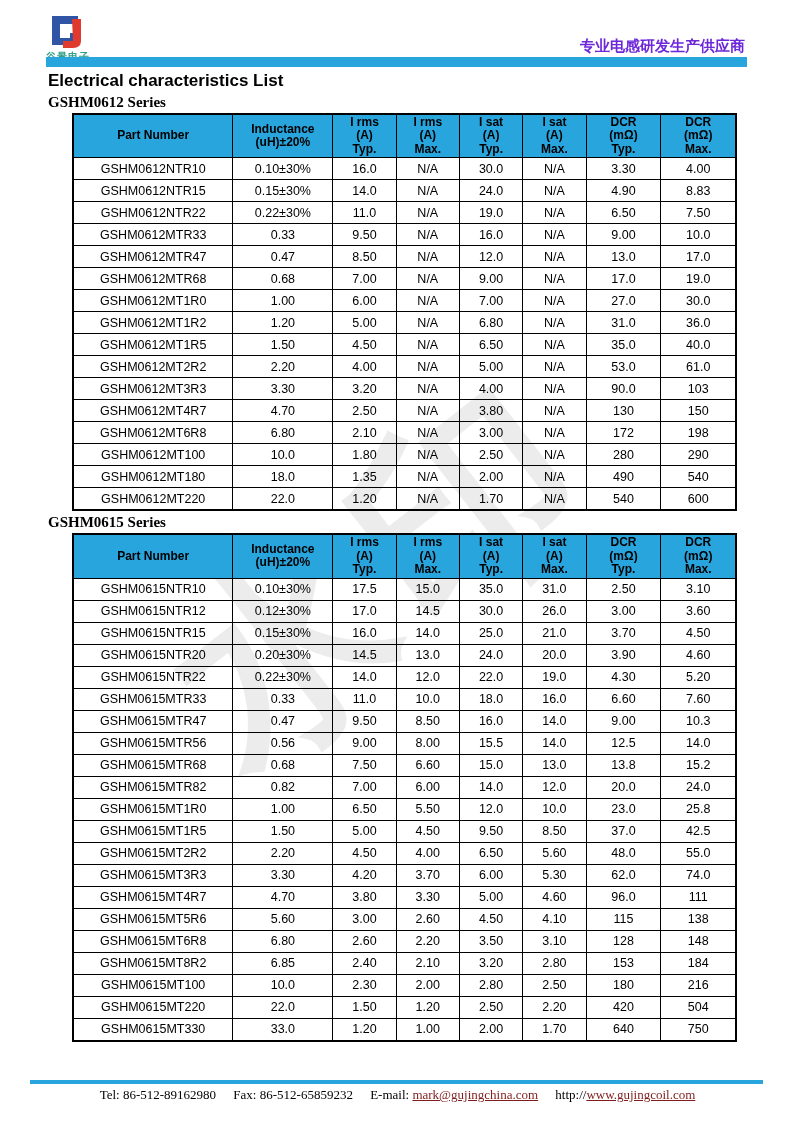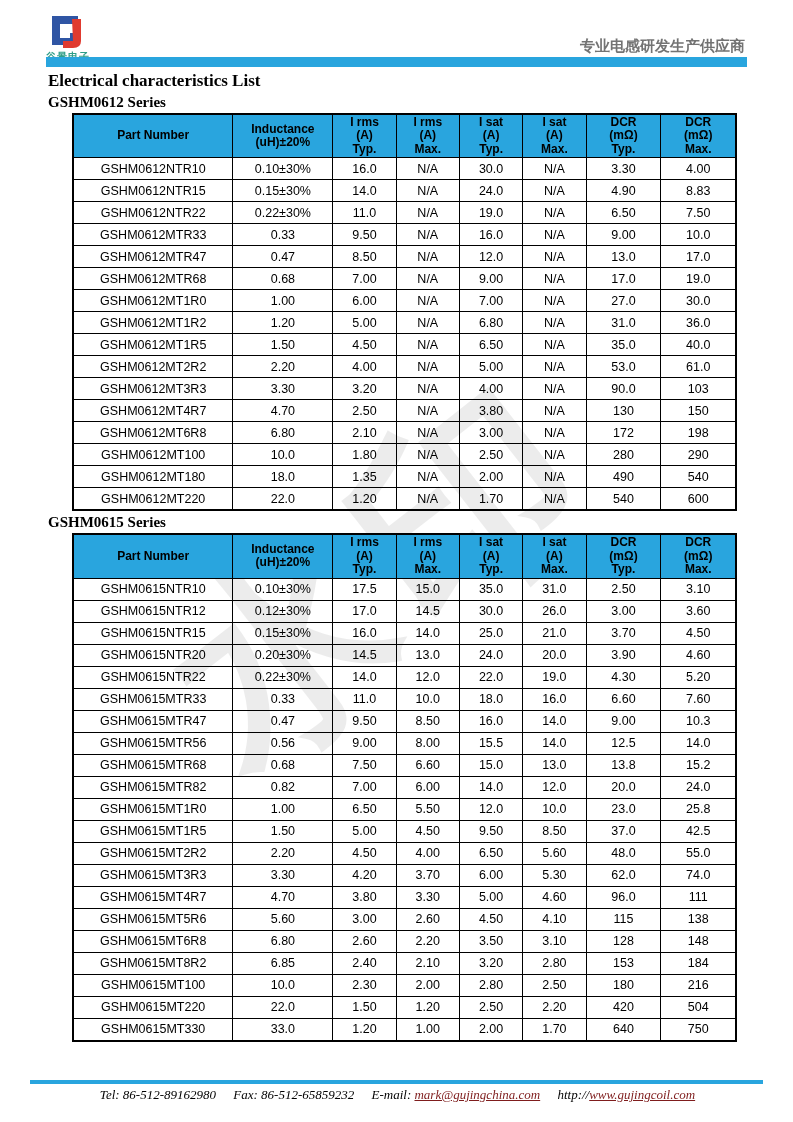--- a/index.html
+++ b/index.html
@@ -14,29 +14,29 @@
     transform:rotate(-38deg);transform-origin:center;
     pointer-events:none;white-space:nowrap;
   }
   .hdr-logo{position:absolute;left:48px;top:14px;width:44px;height:38px;}
   .logo-sub{
     position:absolute;left:46px;top:50px;width:60px;
     font-size:10px;font-weight:bold;color:#2f9e88;letter-spacing:1px;
   }
   .slogan{
     position:absolute;right:48px;top:37px;
-    font-size:15px;font-weight:bold;color:#737373;
+    font-size:15px;font-weight:bold;color:#6d28d9;
   }
   .accent-bar{
     position:absolute;left:46px;top:57px;width:701px;height:10px;
     background:var(--accent,#29a5de);
   }
   .content{position:absolute;left:48px;top:71px;width:699px;z-index:1;}
   h1.doc-title{
-    font-family:Liberation Serif, serif;font-size:17px;font-weight:bold;
+    font-family:Liberation Sans, sans-serif;font-size:17px;font-weight:bold;
     margin:0 0 3px 0;
   }
   h2.series-title{
     font-family:"Liberation Serif",serif;font-size:15px;font-weight:bold;
     margin:3px 0 2px 0;
   }
   table.spec{
     border-collapse:collapse;table-layout:fixed;
     width:665px;margin-left:24px;border:2px solid #000;
     background:transparent;
@@ -59,21 +59,21 @@
   col.c-dcr{width:11.25%;}
   .footer-line{
     position:absolute;left:30px;top:1080px;width:733px;height:4px;
     background:var(--accent,#29a5de);
   }
   .footer-text{
     position:absolute;left:48px;top:1087px;width:699px;
     text-align:center;font-family:"Liberation Serif",serif;font-size:13px;color:#000;
   }
   .footer-text a{color:#7f1d1d;text-decoration:underline;}
-  .footer-text .seg{margin:0 7px;font-style:italic;}
+  .footer-text .seg{margin:0 7px;}
 </style>
 </head>
 <body>
 
 <div class="watermark">水印</div>
 
 <svg class="hdr-logo" viewBox="0 0 44 38" aria-hidden="true">
   <path d="M4 2 L30 2 L30 10 L12 10 L12 24 L22 24 L22 19 L30 19 L30 31 L4 31 Z" fill="#2f55a4"></path>
   <path d="M24 5 L33 5 L33 27 Q33 34 25 34 L15 34 L15 27 L25 27 Z" fill="#e03a2f"></path>
   <path d="M24 8 L30 8 L30 14 L24 14 Z" fill="#ffffff" opacity="0.0"></path>

